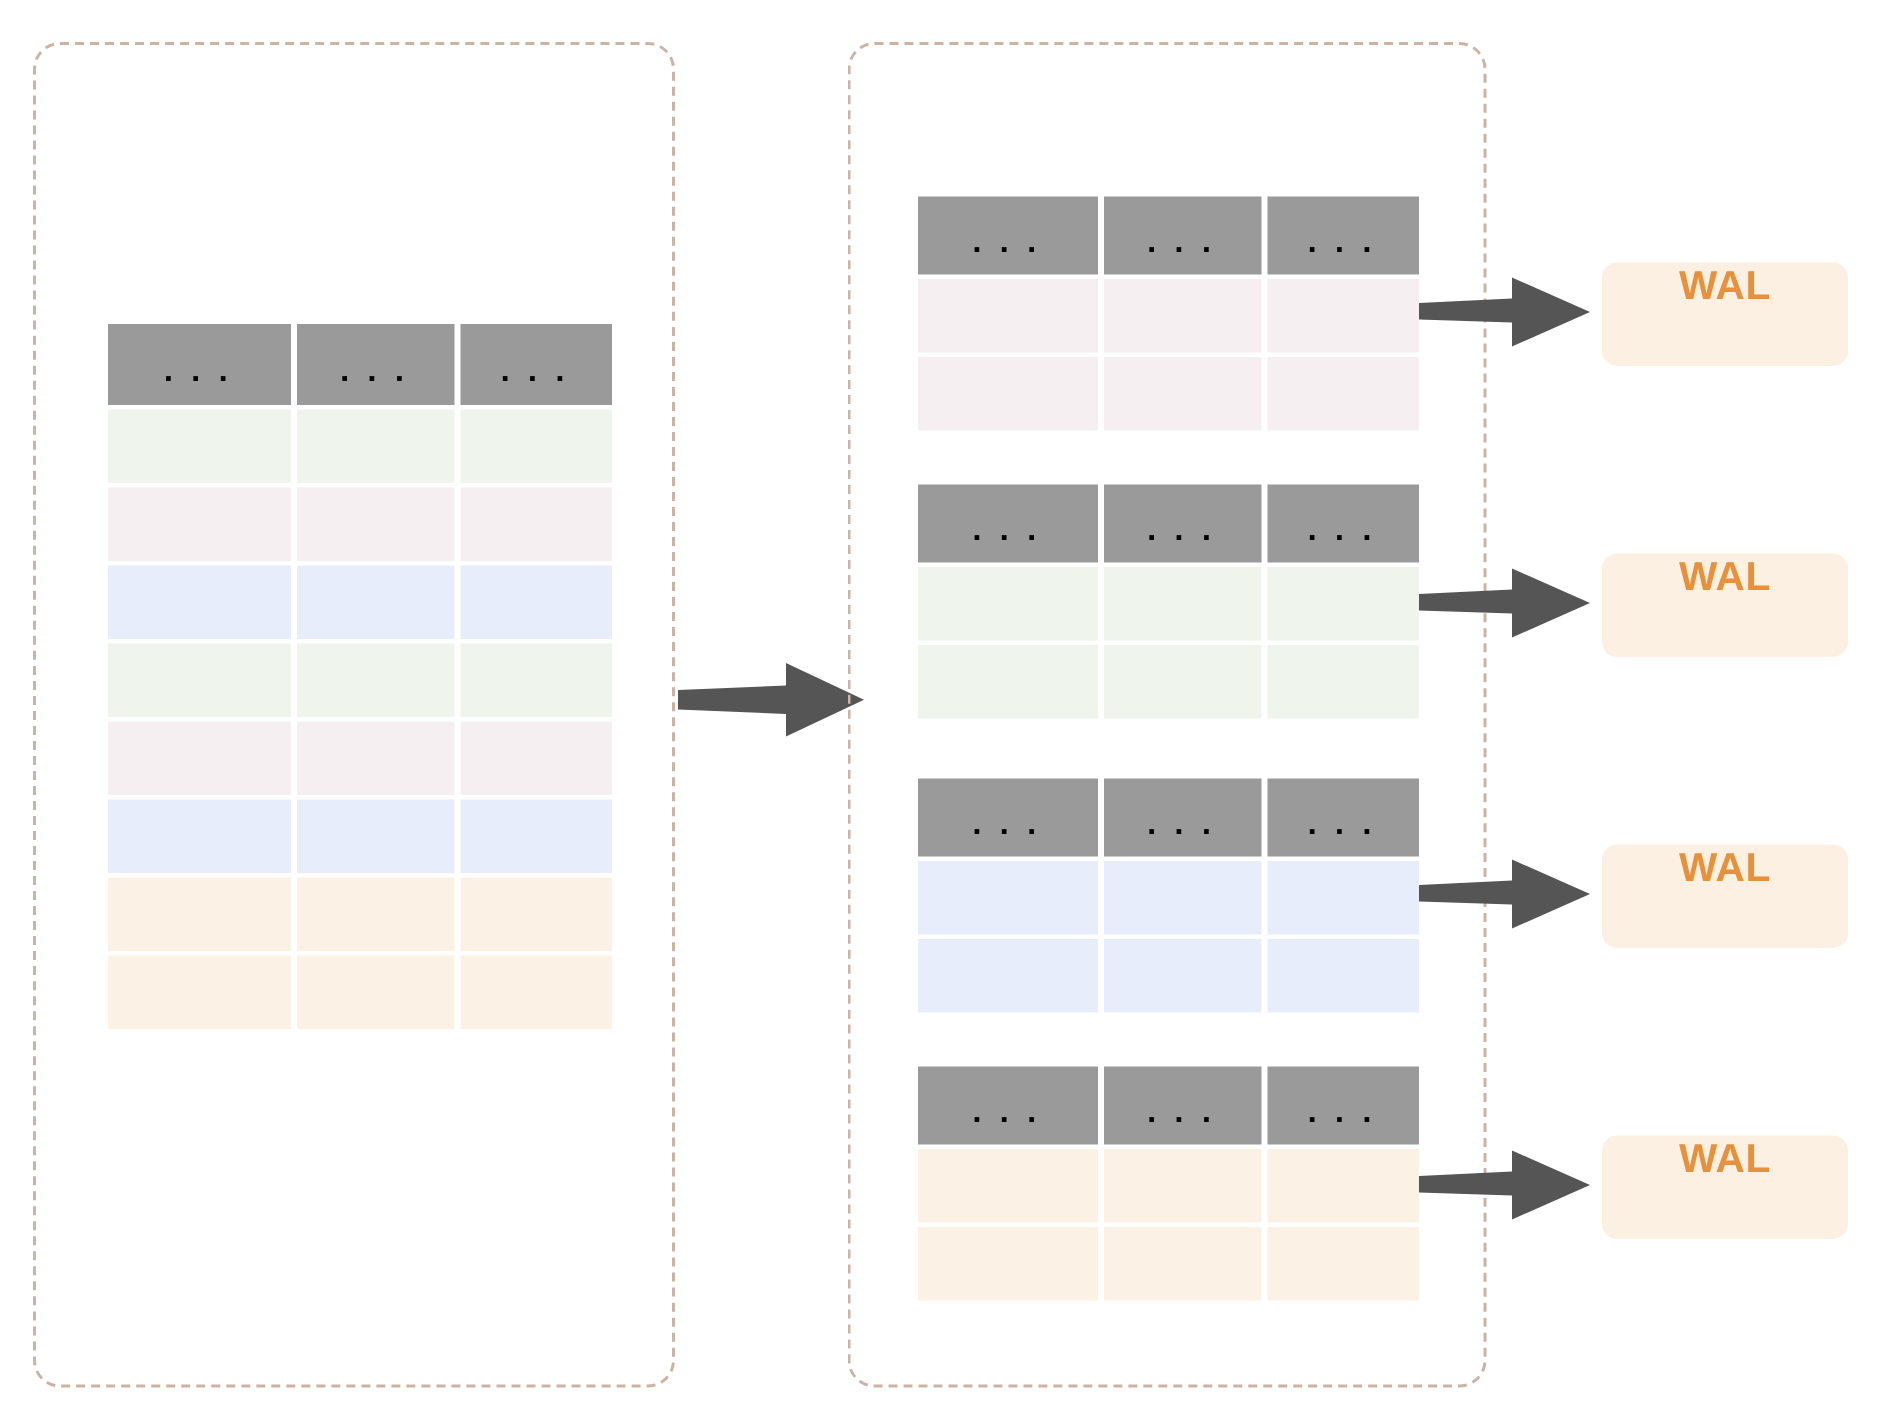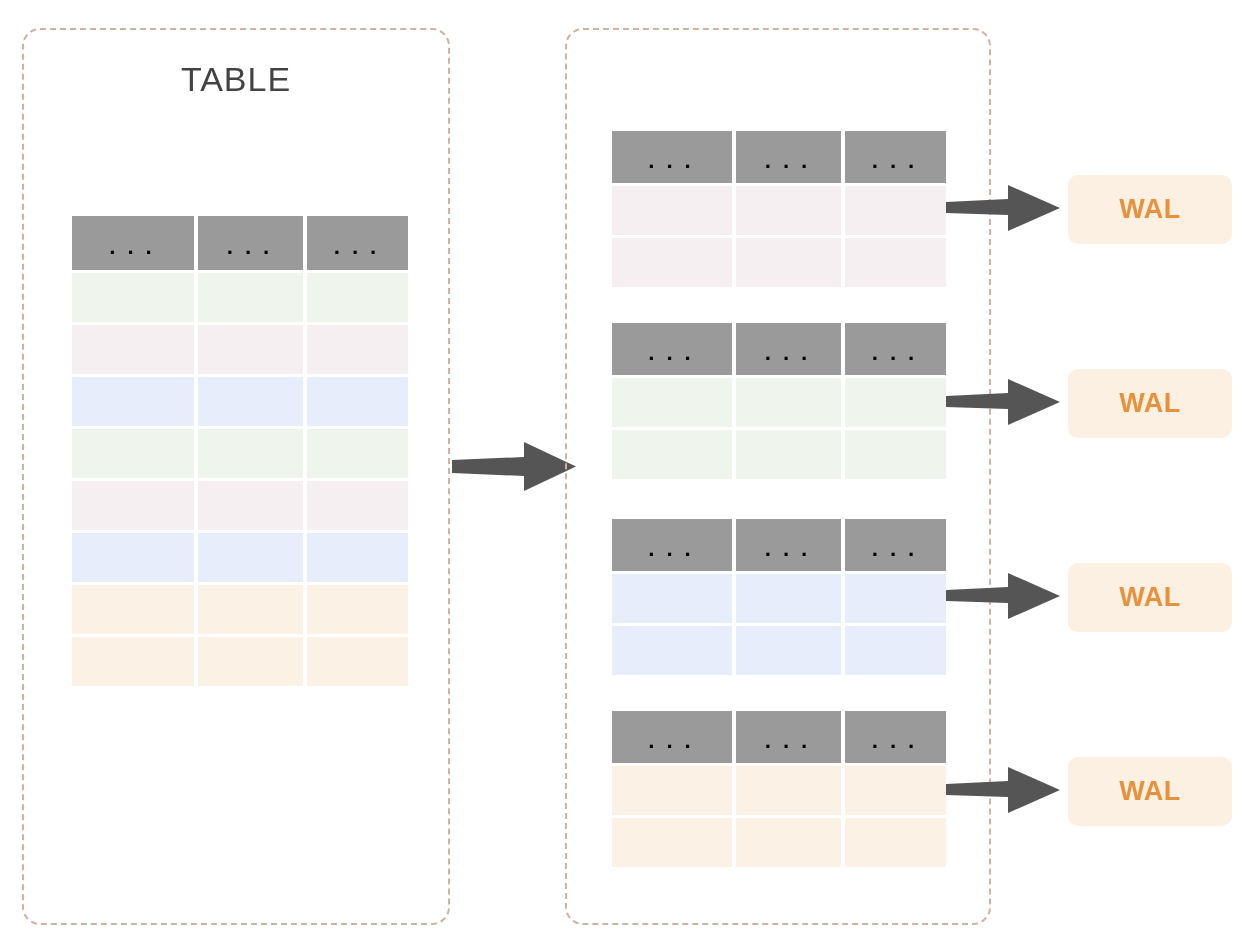--- a/index.html
+++ b/index.html
@@ -76,41 +76,39 @@
     position: absolute;
   }
   .arrow svg { display: block; }
 
   
   .wal {
     position: absolute;
     background: #fbf0e2;
     border-radius: 10px;
     display: flex;
-    align-items: center;
     justify-content: center;
     box-sizing: border-box;
   }
   .wal-label {
     color: #e8913c;
     font-size: 27px;
     font-weight: 700;
     letter-spacing: 0.5px;
     font-family: "Liberation Sans", sans-serif;
   }
 </style>
 </head>
 <body>
 
 <div id="canvas">
 
   <div class="panel" style="left:22px; top:28px; width:428px; height:897px;">
   </div>
 
-  <div class="panel-title" style="left:22px; top:60px; width:428px;">TABLE</div>
 
   <div class="grid" style="left:72px; top:216px; width:336px;">
 
     <div class="grid-row">
       <div class="cell head" style="width:122px;height:54px;">
         <span class="dots">...</span>
       </div>
       <div class="cell head" style="width:105px;height:54px;">
         <span class="dots">...</span>
       </div>

